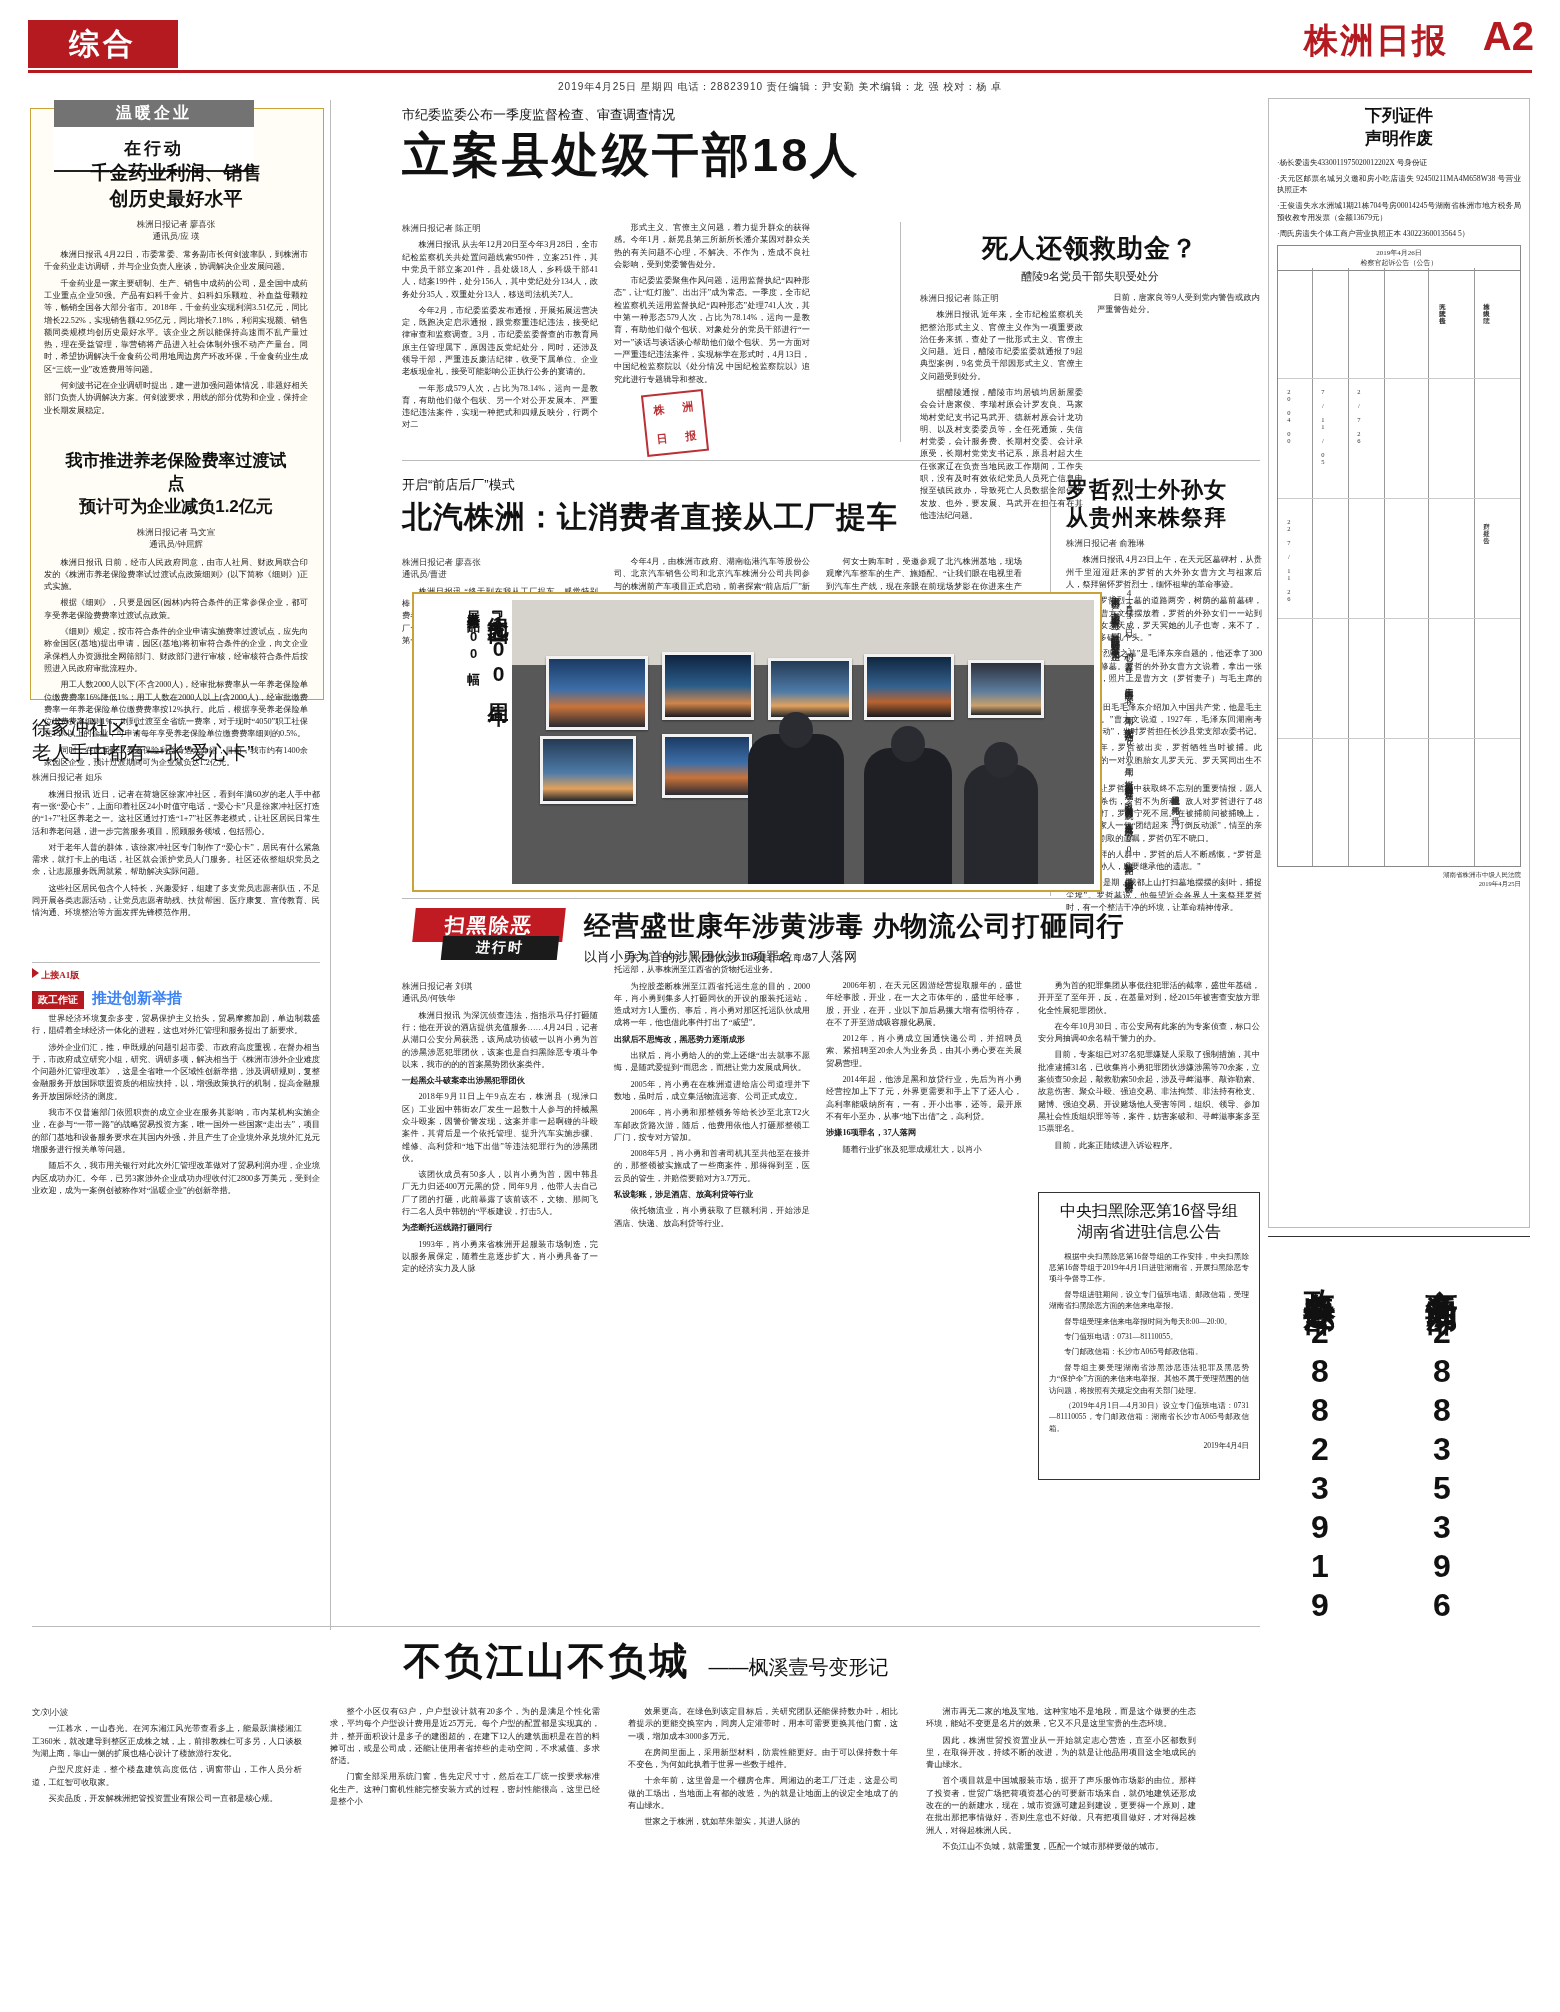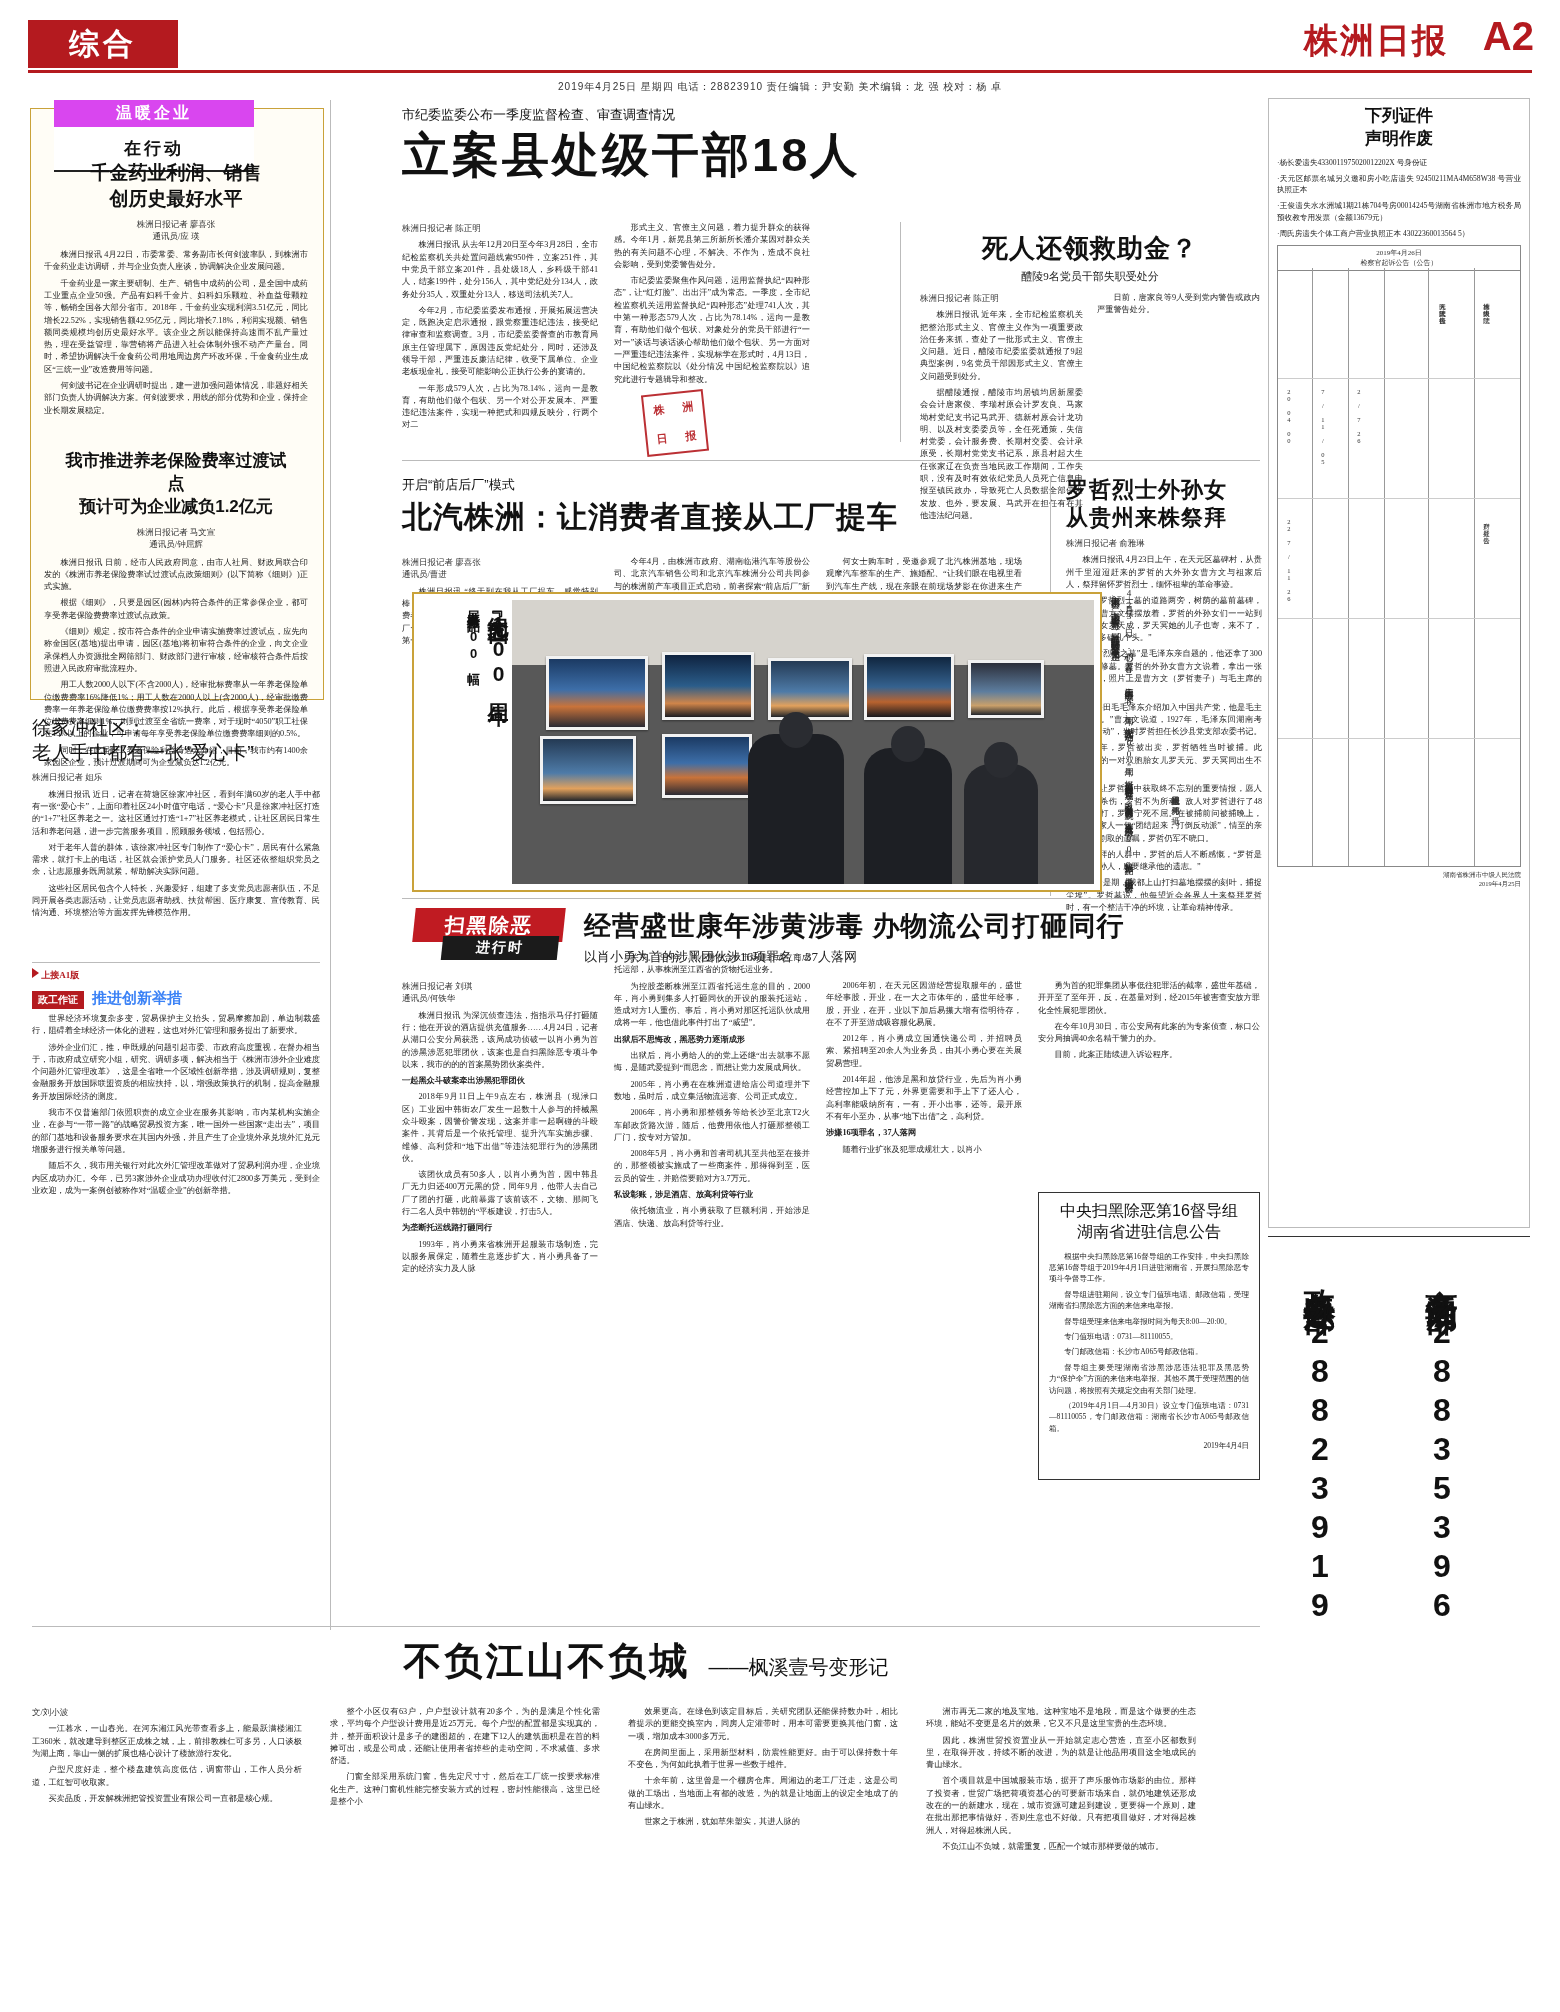--- a/index.html
+++ b/index.html
@@ -46,21 +46,21 @@
 
   
   .leftbox{
     position:absolute;left:30px;top:108px;width:292px;height:590px;
     border:1px solid #c9a23a;background:#fffdf6;
   }
   .warm-badge{
     position:absolute;left:54px;top:100px;width:200px;height:50px;
   }
   .warm-badge .b1{
-    background:#d946ef;color:#fff;font-family:Liberation Serif, serif;
+    background:#737373;color:#fff;font-family:Liberation Serif, serif;
     font-size:16px;font-weight:bold;text-align:center;padding:3px 0;letter-spacing:3px;
   }
   .warm-badge .b2{
     background:#fff;color:#111;font-family:"Liberation Sans","DejaVu Sans",sans-serif;
     font-size:17px;font-weight:bold;text-align:center;padding:10px 0;letter-spacing:3px;
     border-bottom:2px solid #222;
   }
   .lb-head{
     font-family:"Liberation Sans","DejaVu Sans",sans-serif;font-weight:bold;font-size:19px;
     line-height:1.35;text-align:center;margin:0 14px;
@@ -451,20 +451,21 @@
       <p>2012年，肖小勇成立国通快递公司，并招聘员索、紧招聘至20余人为业务员，由其小勇心要在关展贸易营理。</p>
       <p>2014年起，他涉足黑和放贷行业，先后为肖小勇经营控加上下了元，外界更需要和手上下了还人心，高利率能吸纳所有，一有，开小出事，还等。最开原不有年小至办，从事“地下出借”之，高利贷。</p>
       <p style="text-indent:0;font-weight:bold;">涉嫌16项罪名，37人落网</p>
       <p>随着行业扩张及犯罪成规壮大，以肖小</p>
     </div>
   </div>
   <div class="col" style="left:1038px;top:980px;width:222px;">
     <div class="body-text">
       <p>勇为首的犯罪集团从事低往犯罪活的截率，盛世年基础，开开至了至年开，反，在基量对到，经2015年被害查安放方罪化全性展犯罪团伙。</p>
       <p>在今年10月30日，市公安局有此案的为专案侦查，标口公安分局抽调40余名精干警力的办。</p>
+      <p>目前，专案组已对37名犯罪嫌疑人采取了强制措施，其中批准逮捕31名，已收集肖小勇犯罪团伙涉嫌涉黑等70余案，立案侦查50余起，敲救勒索50余起，涉及寻衅滋事、敲诈勒索、故意伤害、聚众斗殴、强迫交易、非法拘禁、非法持有枪支、赌博、强迫交易、开设赌场他人受害等同，组织、领导、参加黑社会性质组织罪等等，案件，妨害案破和、寻衅滋事案多至15票罪名。</p>
       <p>目前，此案正陆续进入诉讼程序。</p>
     </div>
   </div>
 
   <div class="notice-box" style="position:absolute;left:1038px;top:1192px;width:222px;height:288px;">
     <div class="headline-m" style="text-align:center;font-size:16px;white-space:pre-line;">中央扫黑除恶第16督导组
 湖南省进驻信息公告</div>
     <div class="body-text" style="margin-top:8px;font-size:7.6px;">
       <p>根据中央扫黑除恶第16督导组的工作安排，中央扫黑除恶第16督导组于2019年4月1日进驻湖南省，开展扫黑除恶专项斗争督导工作。</p>
       <p>督导组进驻期间，设立专门值班电话、邮政信箱，受理湖南省扫黑除恶方面的来信来电举报。</p>

